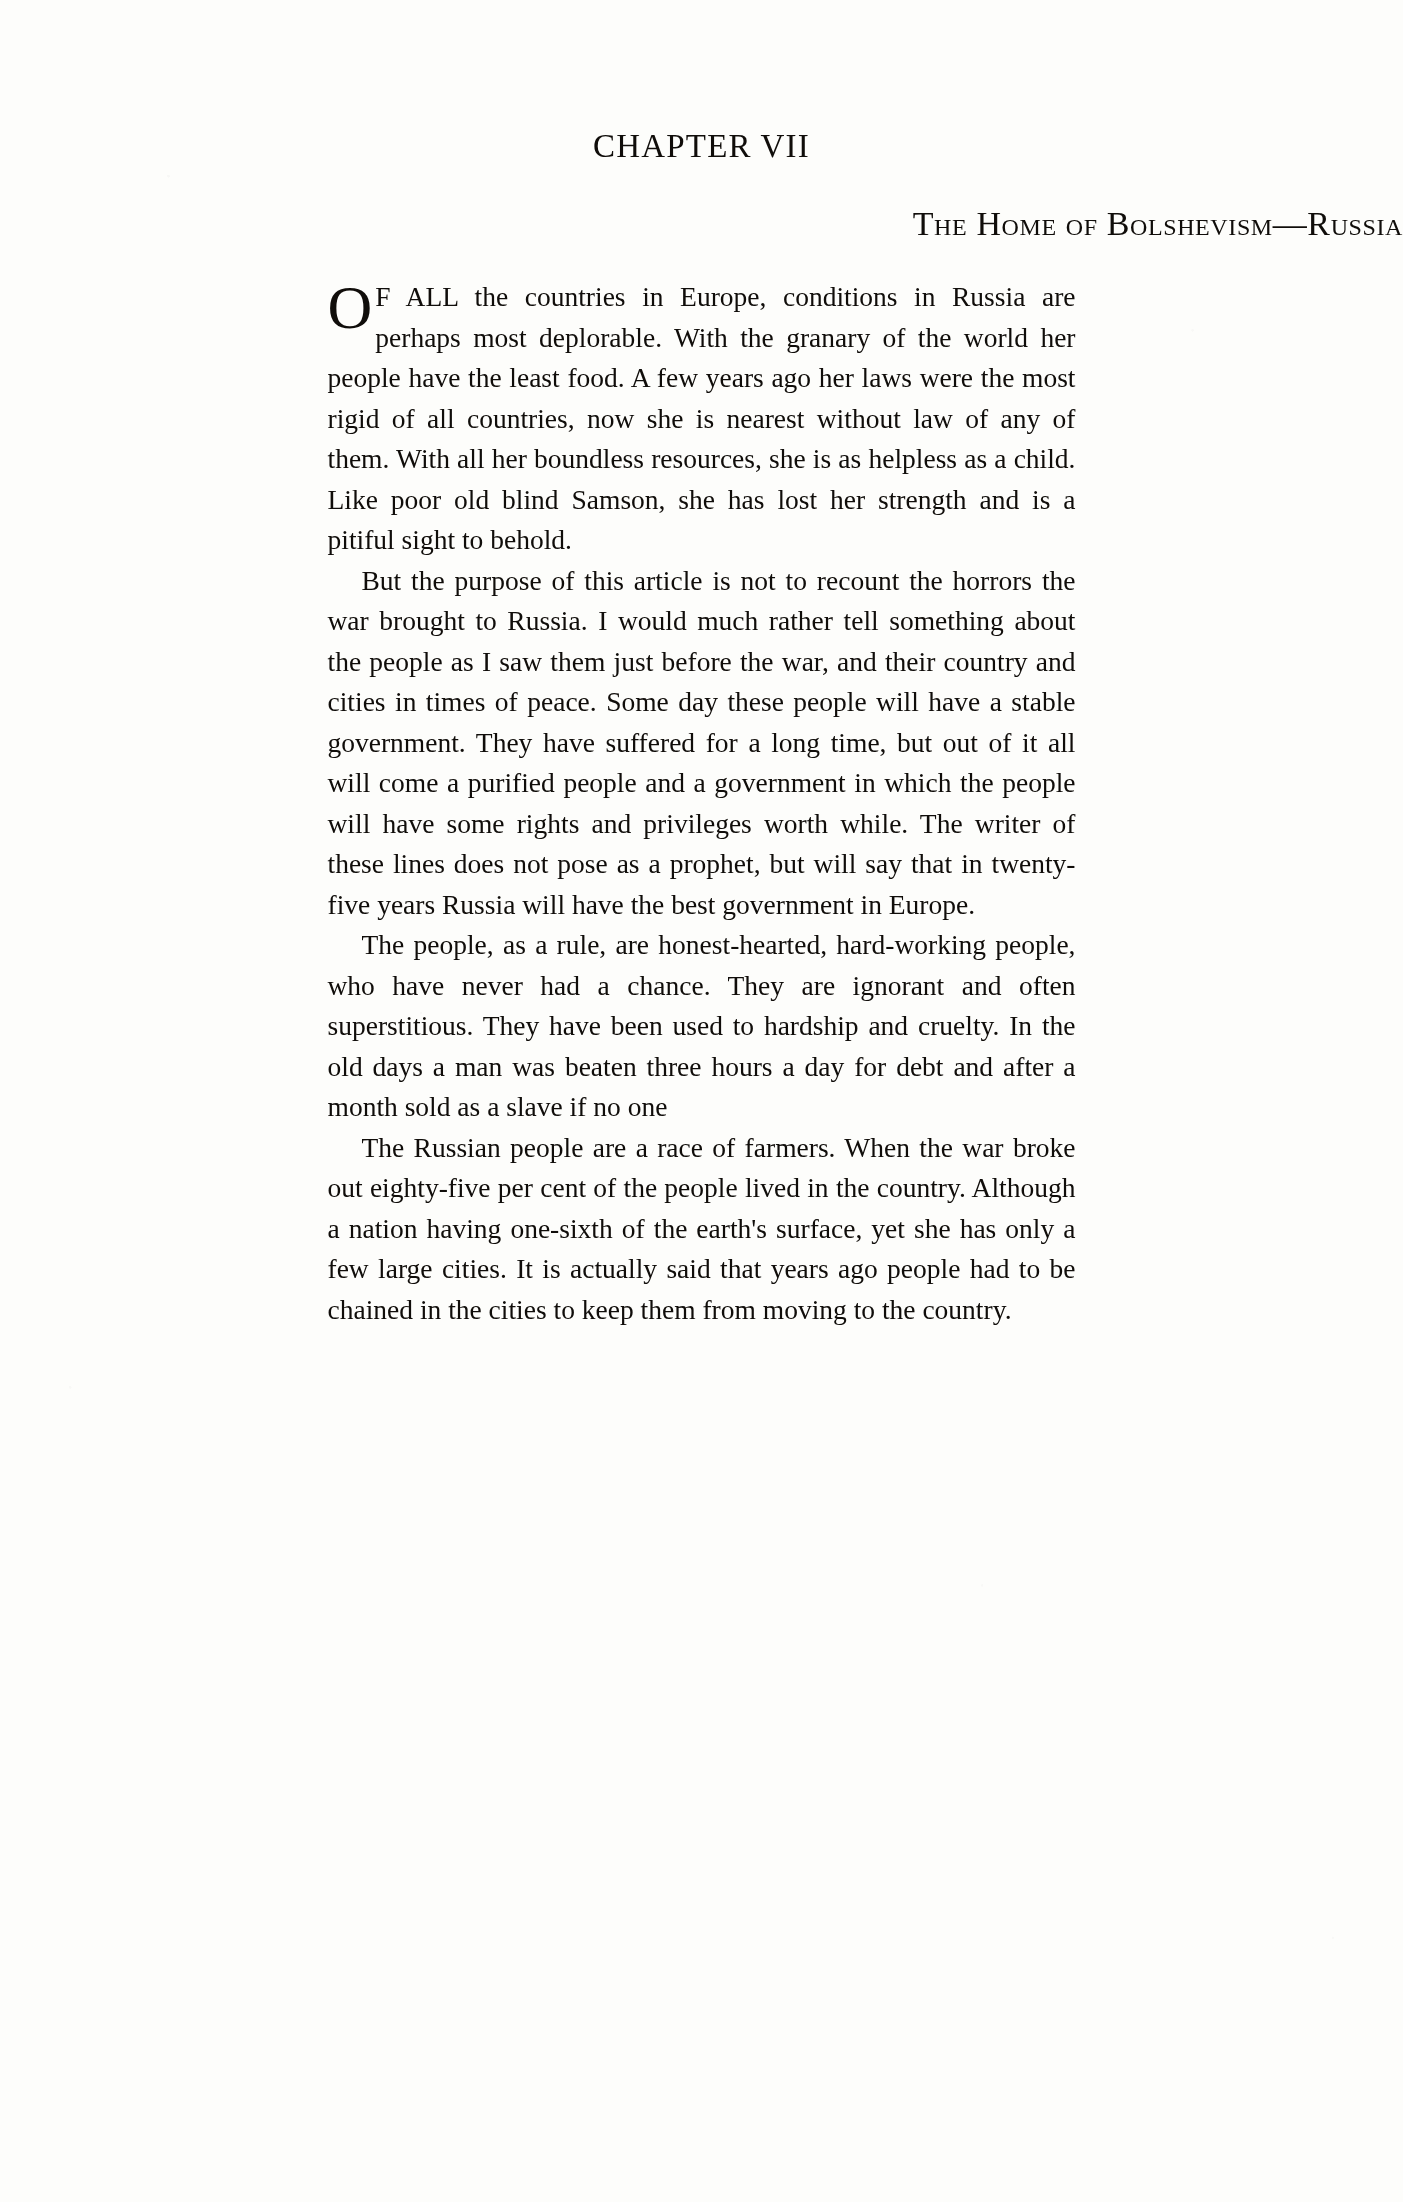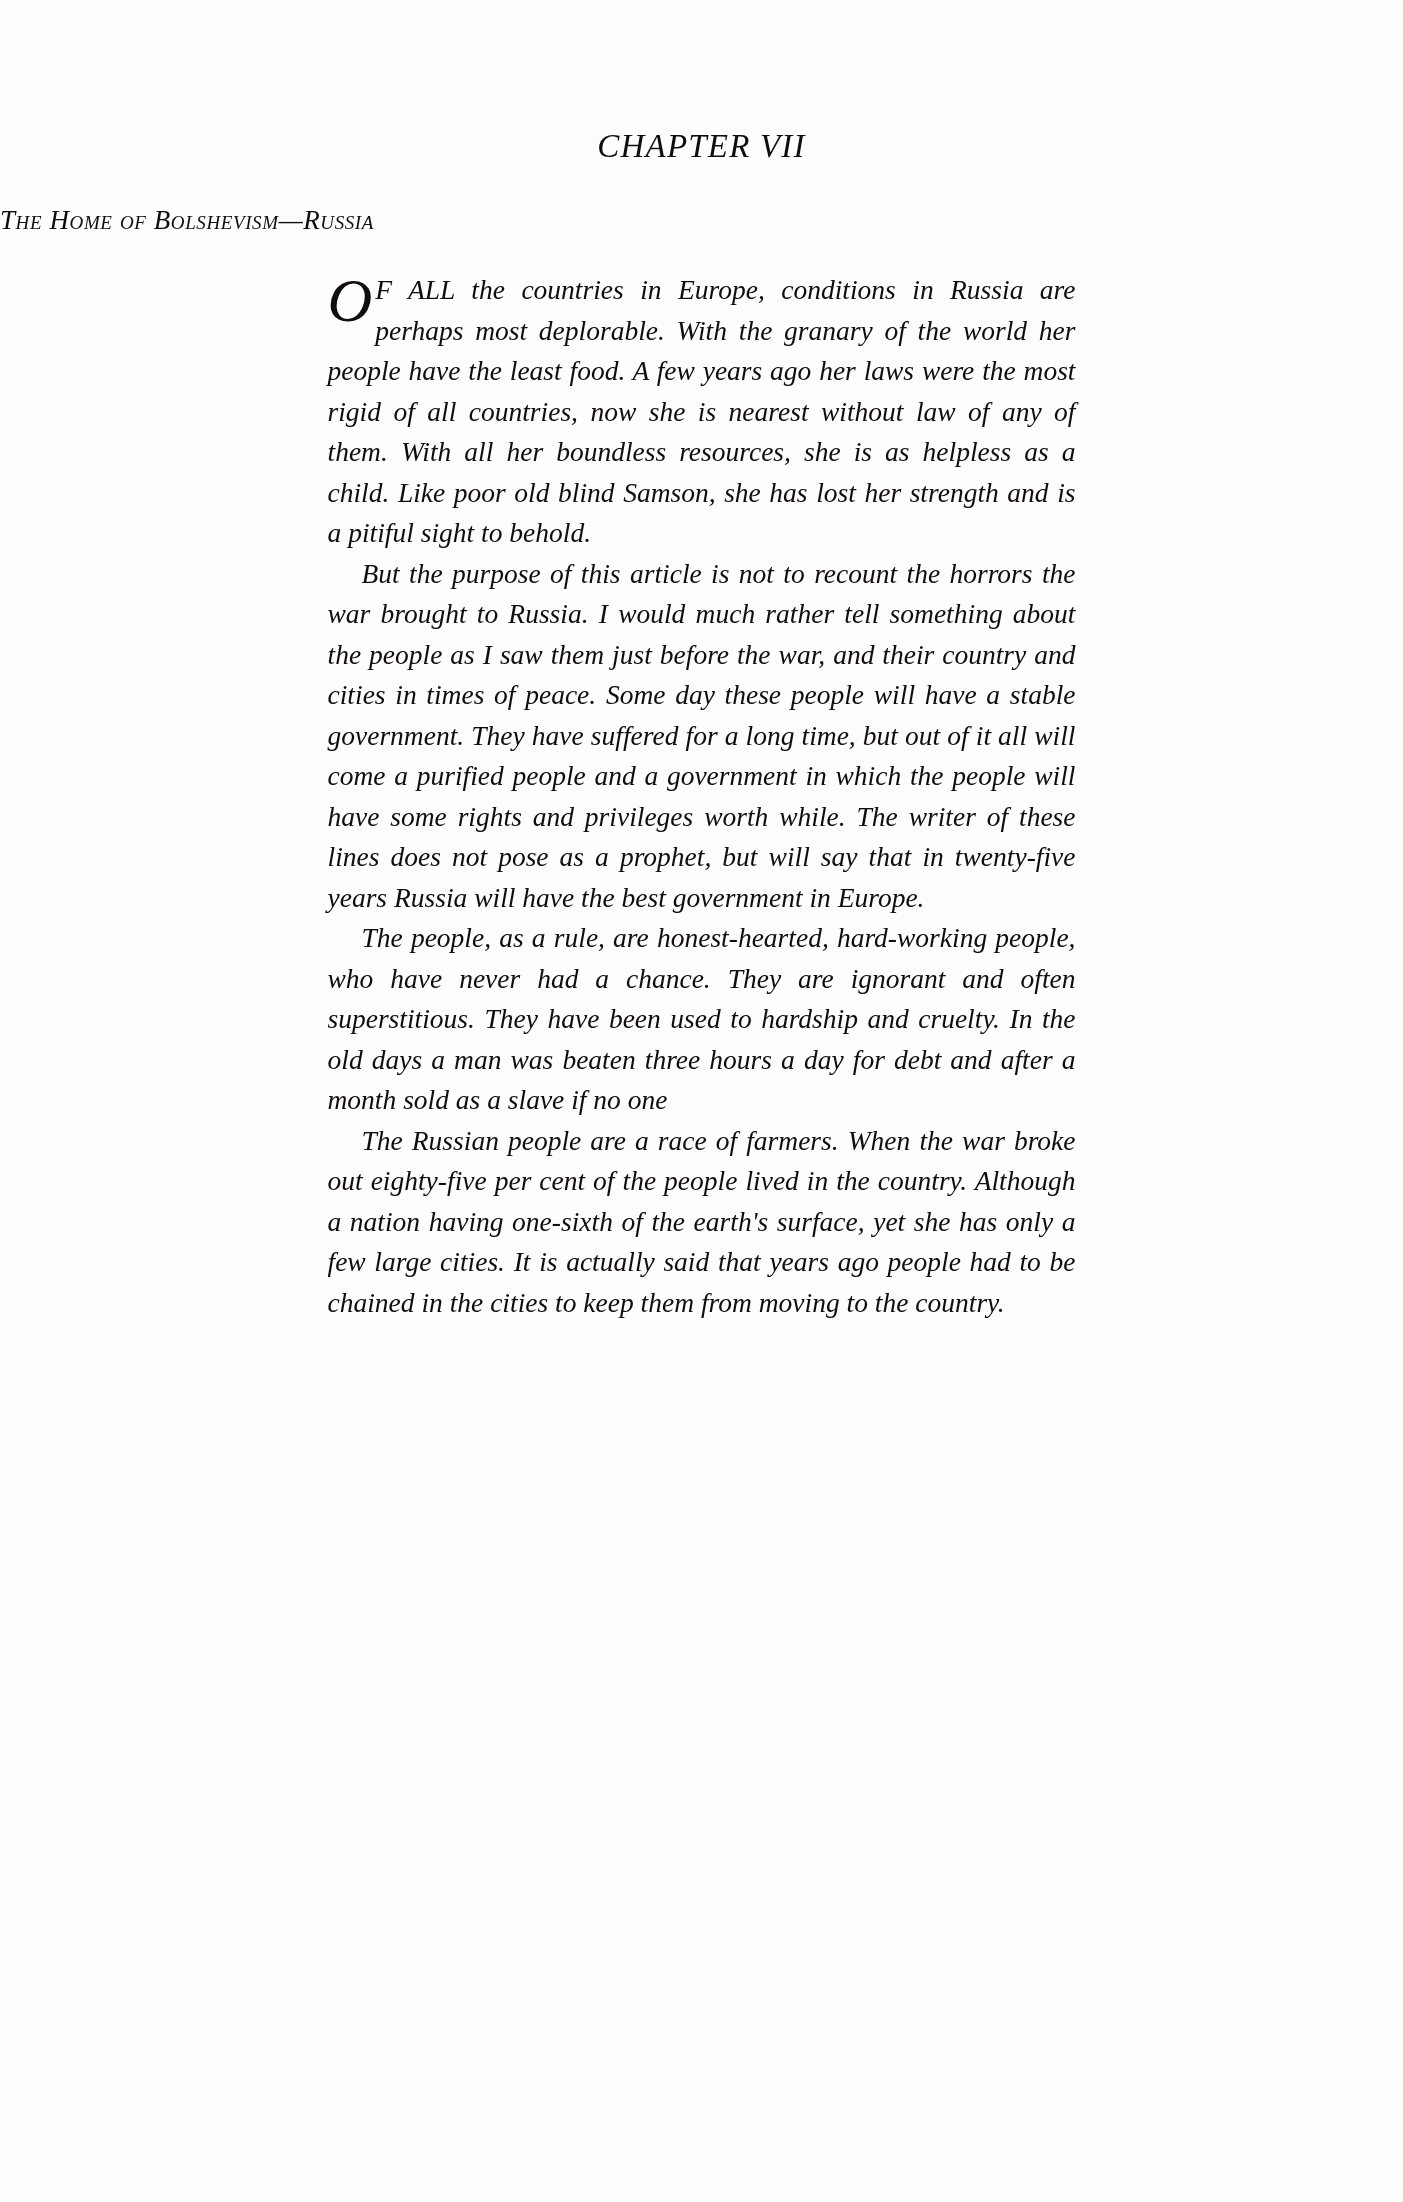--- a/index.html
+++ b/index.html
@@ -20,38 +20,37 @@
     position: absolute;
     inset: 0;
     background:
       radial-gradient(circle at 12% 8%, rgba(0,0,0,0.022) 0 1.2px, rgba(0,0,0,0) 1.6px),
       radial-gradient(circle at 85% 15%, rgba(0,0,0,0.02) 0 1.1px, rgba(0,0,0,0) 1.5px),
       radial-gradient(circle at 30% 46%, rgba(0,0,0,0.018) 0 1px, rgba(0,0,0,0) 1.4px),
       radial-gradient(circle at 70% 72%, rgba(0,0,0,0.02) 0 1px, rgba(0,0,0,0) 1.4px),
       radial-gradient(circle at 5% 63%, rgba(0,0,0,0.02) 0 1.2px, rgba(0,0,0,0) 1.6px),
       radial-gradient(circle at 95% 88%, rgba(0,0,0,0.018) 0 1px, rgba(0,0,0,0) 1.4px),
       #fdfdfb;
-    font-style: italic;
   }
   .content {
     position: absolute;
     left: 0;
     right: 0;
     top: 0;
   }
   .chapter-number {
     text-align: center;
     font-size: 33px;
     letter-spacing: 1.2px;
     margin-top: 128px;
     font-family: "Liberation Serif", serif;
   }
   .chapter-title {
-    text-align: left;
-    font-size: 27px;
+    text-align: right;
+    font-size: 34px;
     margin-top: 40px;
     letter-spacing: 0.6px;
     font-variant: small-caps;
     text-transform: none;
     font-family: "Liberation Serif", serif;
   }
   .body-text {
     margin: 34px auto 0 auto;
     width: 748px;
     font-size: 27.5px;

